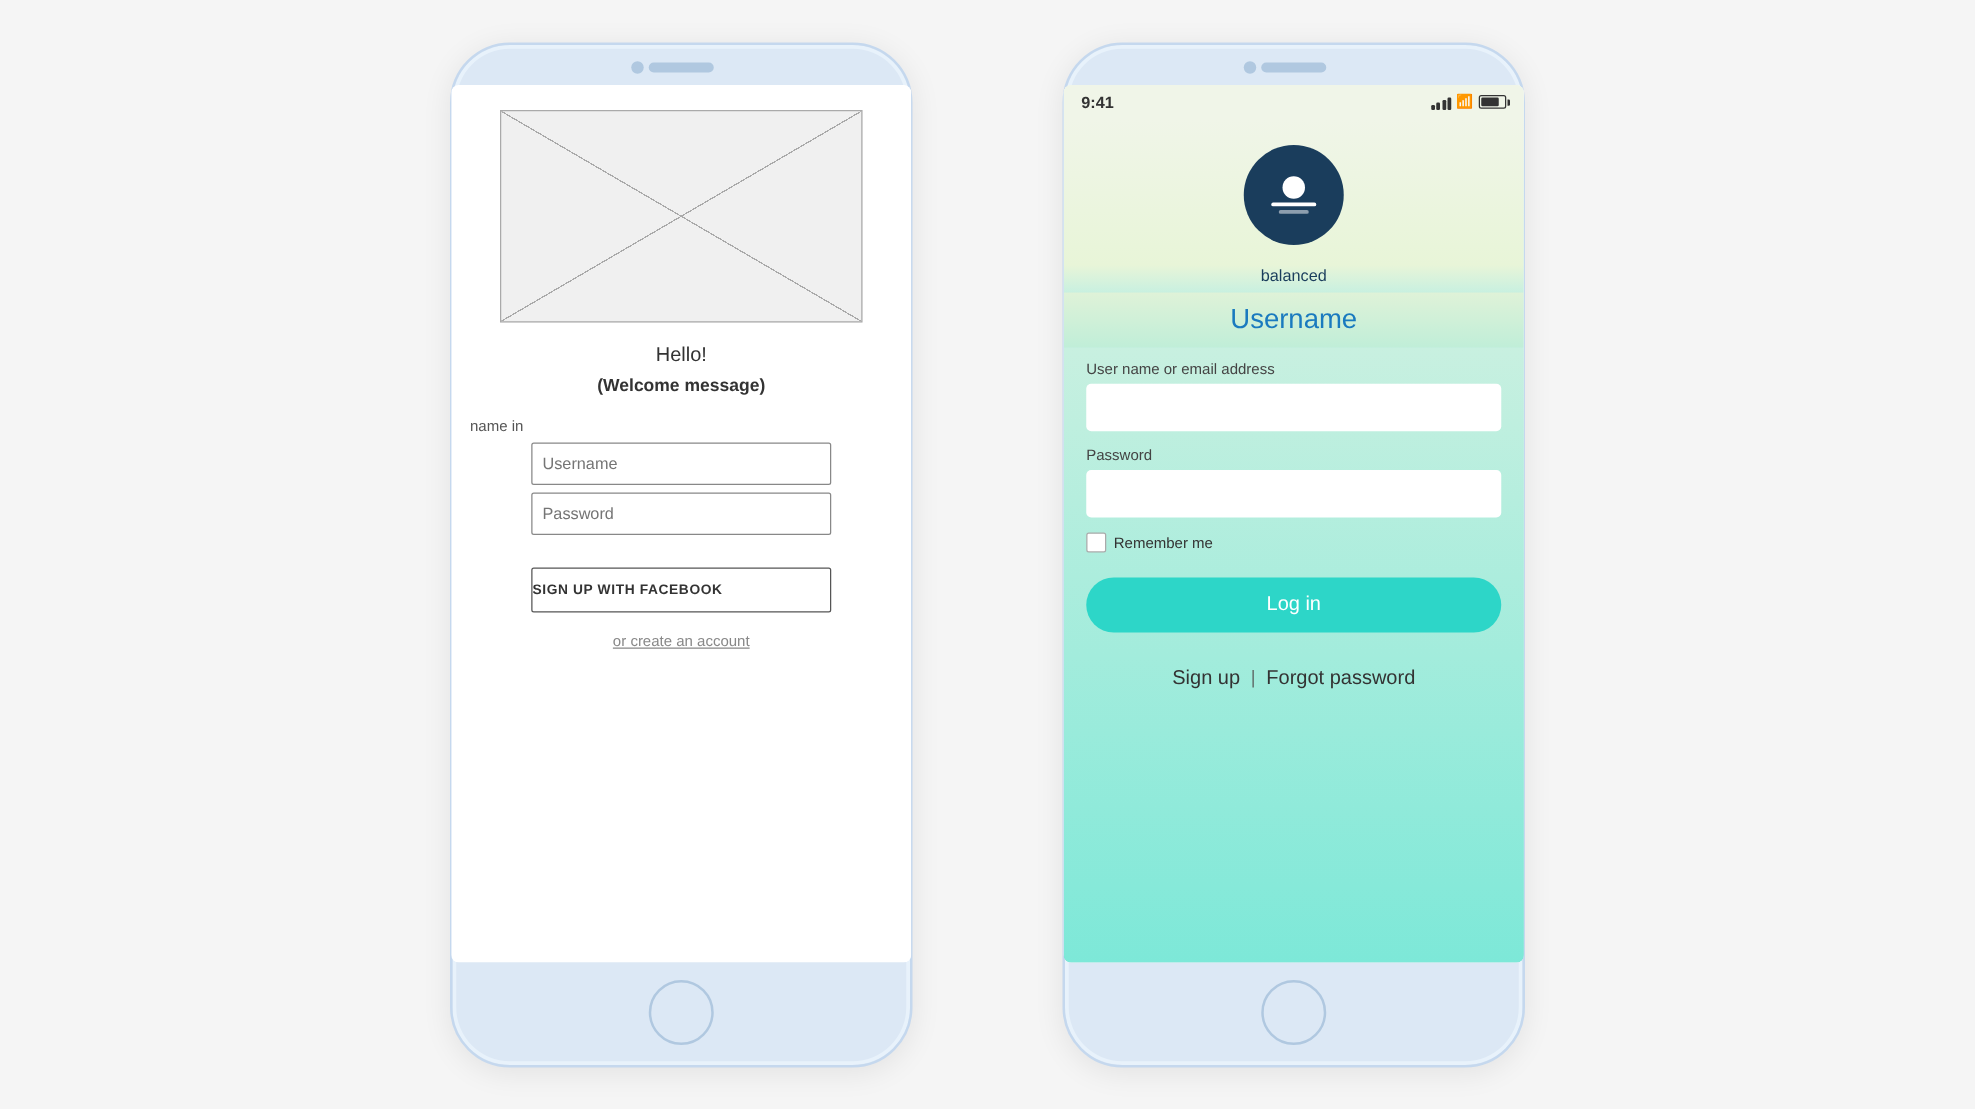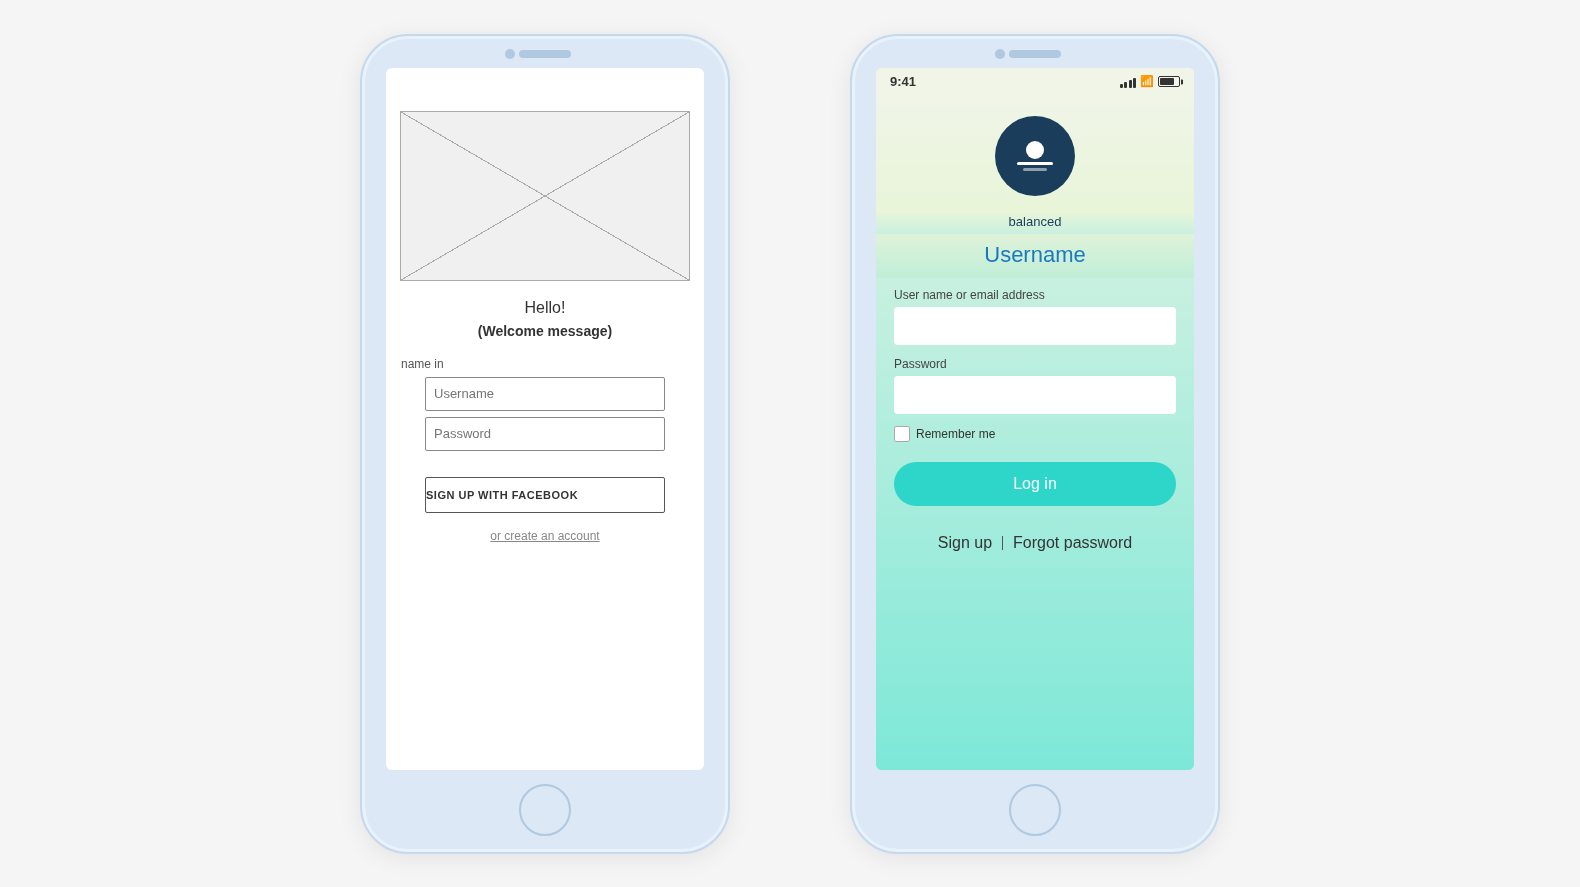--- a/index.html
+++ b/index.html
@@ -49,21 +49,21 @@
     }
     .phone-speaker {
       width: 52px;
       height: 8px;
       background: #b0c8e0;
       border-radius: 4px;
     }
 
     
     .phone-screen {
-      width: 318px;
+      width: 368px;
       flex: 1;
       background: #fff;
       border-radius: 6px;
       overflow: hidden;
       display: flex;
       flex-direction: column;
     }
 
     
     .phone-home {
@@ -75,21 +75,20 @@
       margin: 14px auto 16px;
     }
 
     
     .wireframe-screen {
       background: #fff;
       padding: 0;
       display: flex;
       flex-direction: column;
       align-items: center;
-      margin-top: 23px;
     }
 
     .wireframe-image {
       width: 290px;
       height: 170px;
       border: 1.5px solid #aaa;
       background: #f0f0f0;
       margin: 20px auto 0;
       position: relative;
       flex-shrink: 0;

